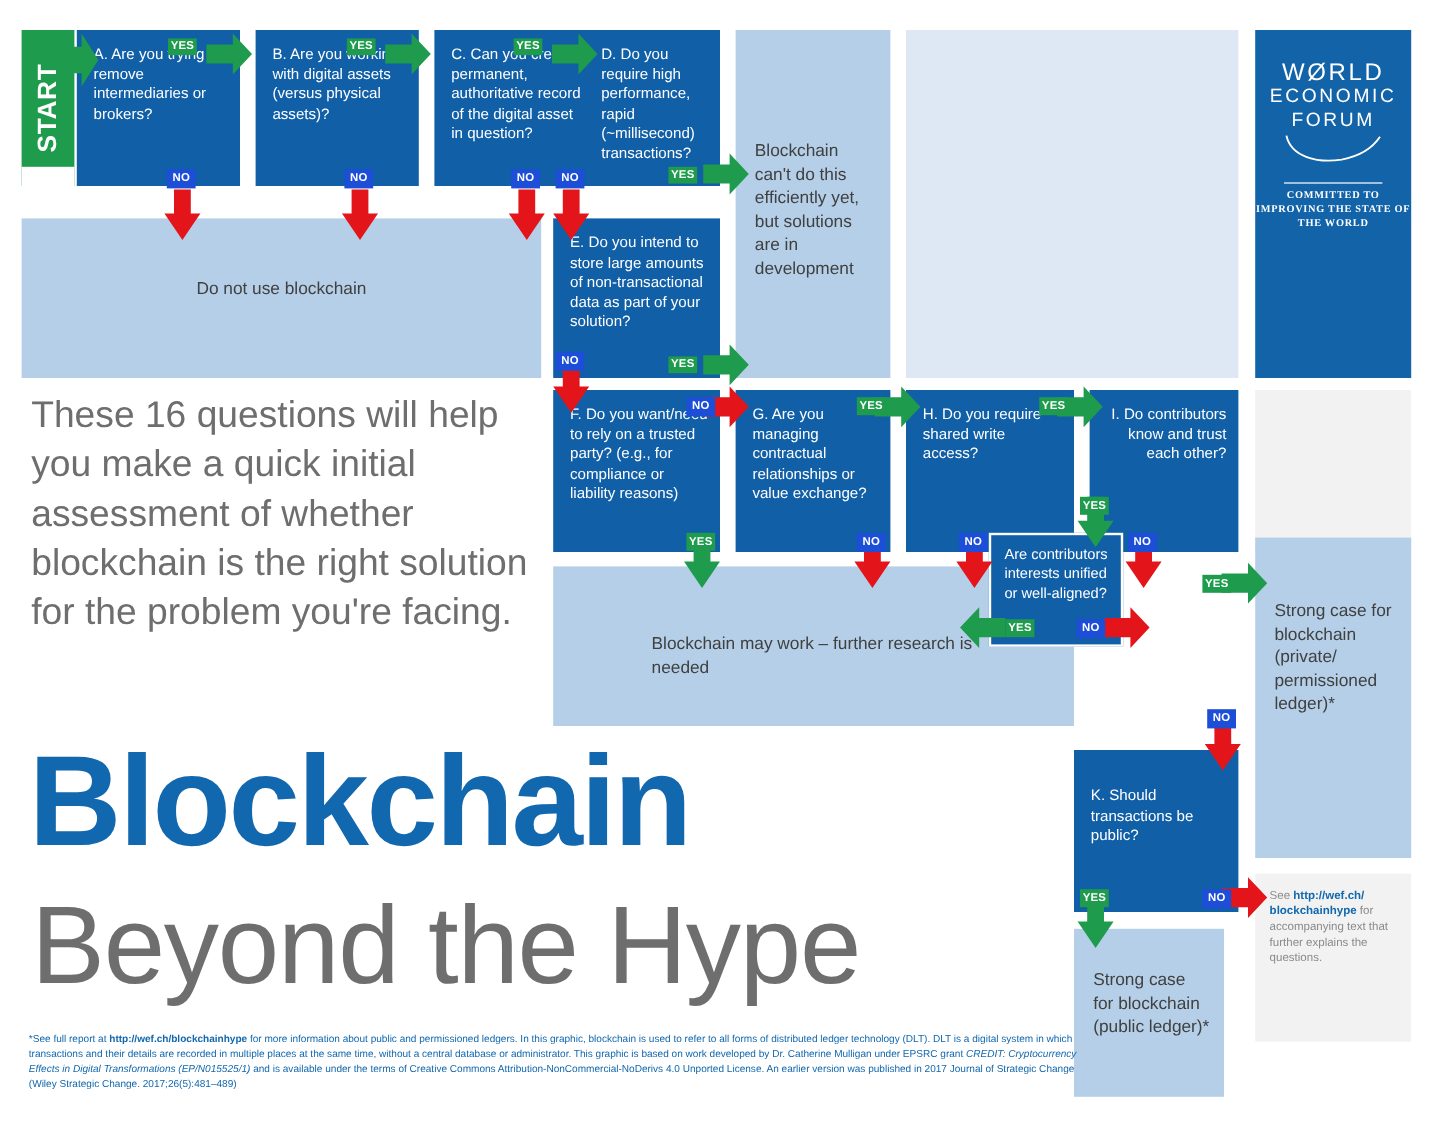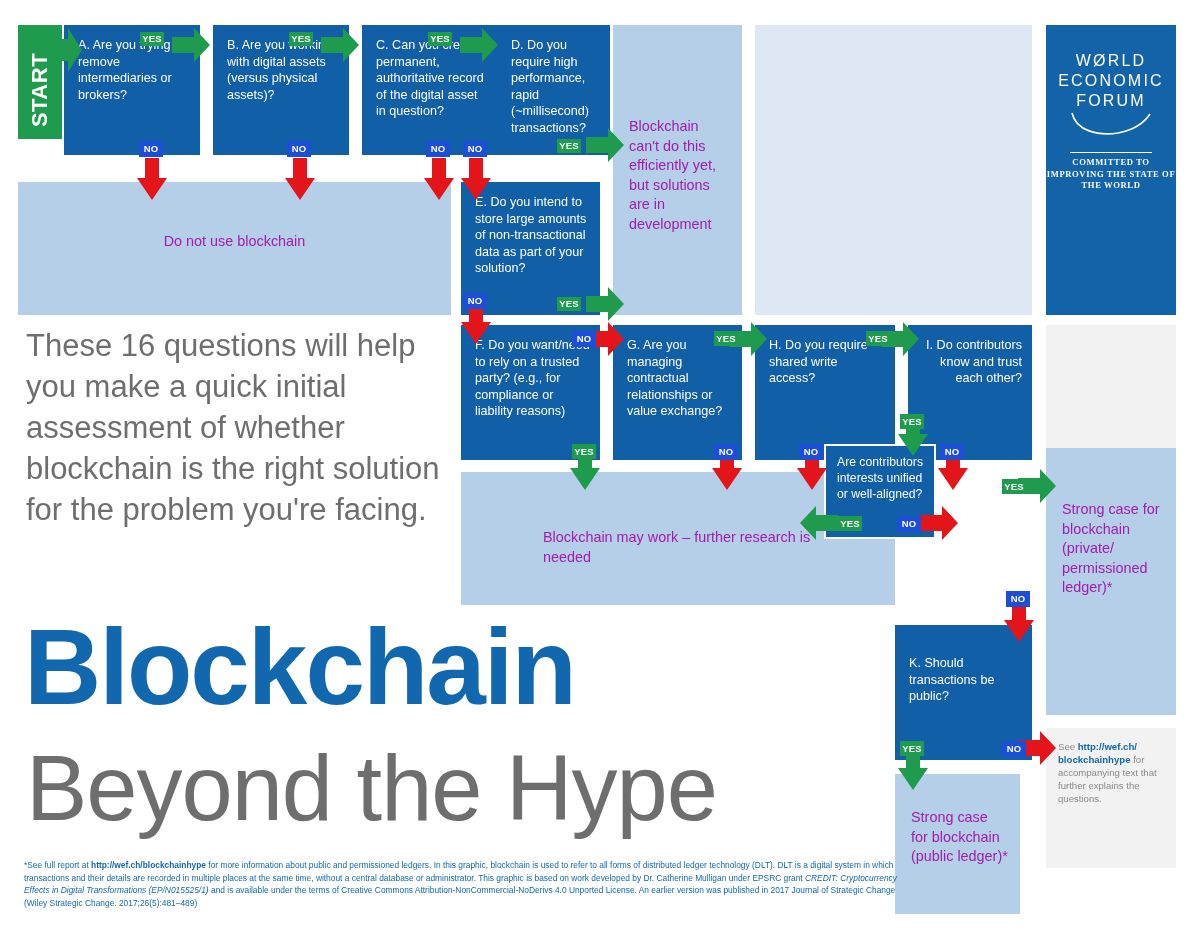--- a/index.html
+++ b/index.html
@@ -17,21 +17,21 @@
   .paleblue{background:#DEE8F4;}
   .palegrey{background:#F2F2F2;}
   .wef{background:#1263A8;}
 
   .qtext{
     position:absolute;left:14px;top:12px;right:10px;
     font-size:12.6px;line-height:16.6px;color:#ffffff;font-weight:400;
   }
   .restext{
     position:absolute;left:16px;right:12px;
-    font-size:14.4px;line-height:19.5px;color:#a21caf;font-weight:400;
+    font-size:14.4px;line-height:19.5px;color:#404040;font-weight:400;
   }
 
   
   .startflag{position:absolute;left:18px;top:25px;width:44px;height:130px;background:#1E9B4C;}
   .startflag span{
     position:absolute;left:-43px;top:43px;width:130px;height:44px;
     transform:rotate(-90deg);
     color:#ffffff;font-size:22px;font-weight:700;letter-spacing:.5px;
     line-height:44px;text-align:center;
   }
@@ -72,21 +72,21 @@
   .footnote b{font-weight:700;}
   .footnote i{font-style:italic;}
 
   
   .wefwrap{position:absolute;left:1046px;top:25px;width:130px;height:290px;}
   .weflogo{position:absolute;left:0;top:26px;width:130px;text-align:center;color:#ffffff;}
   .weflogo .l1,.weflogo .l2,.weflogo .l3{
     font-family:"Liberation Sans","DejaVu Sans",sans-serif;
     font-weight:400;letter-spacing:2.2px;
   }
-  .weflogo .l1{font-size:16px;line-height:20px;}
+  .weflogo .l1{font-size:20px;line-height:20px;}
   .weflogo .l2{font-size:16px;line-height:20px;}
   .weflogo .l3{font-size:16px;line-height:20px;}
   .wefswoosh{position:absolute;left:22px;top:86px;width:86px;height:26px;}
   .wefrule{position:absolute;left:24px;top:127px;width:82px;height:1px;background:#ffffff;}
   .wefcommit{
     position:absolute;left:0;top:132px;width:130px;text-align:center;color:#ffffff;
     font-family:"Liberation Serif","DejaVu Serif",serif;
     font-size:8.6px;line-height:11.5px;letter-spacing:.6px;font-weight:700;
   }
 
@@ -112,21 +112,21 @@
   </div>
 
   <div class="box blue" style="left:213px;top:25px;width:136px;height:130px;">
     <div class="qtext">B. Are you working with digital assets (versus physical assets)?</div>
   </div>
 
   <div class="box blue" style="left:362px;top:25px;width:136px;height:130px;">
     <div class="qtext">C. Can you create a permanent, authoritative record of the digital  asset in question?</div>
   </div>
 
-  <div class="box blue" style="left:497px;top:25px;width:113px;height:130px;">
+  <div class="box blue" style="left:487px;top:25px;width:113px;height:130px;">
     <div class="qtext">D. Do you require high performance, rapid (~millisecond) transactions?</div>
   </div>
 
   <div class="startflag">
     <span>START</span>
   </div>
   <div class="startnotch"></div>
 
   <div class="box lightblue" style="left:613px;top:25px;width:129px;height:290px;">
     <div class="restext" style="top:92px;">Blockchain can't do this efficiently yet, but solutions are in development</div>

